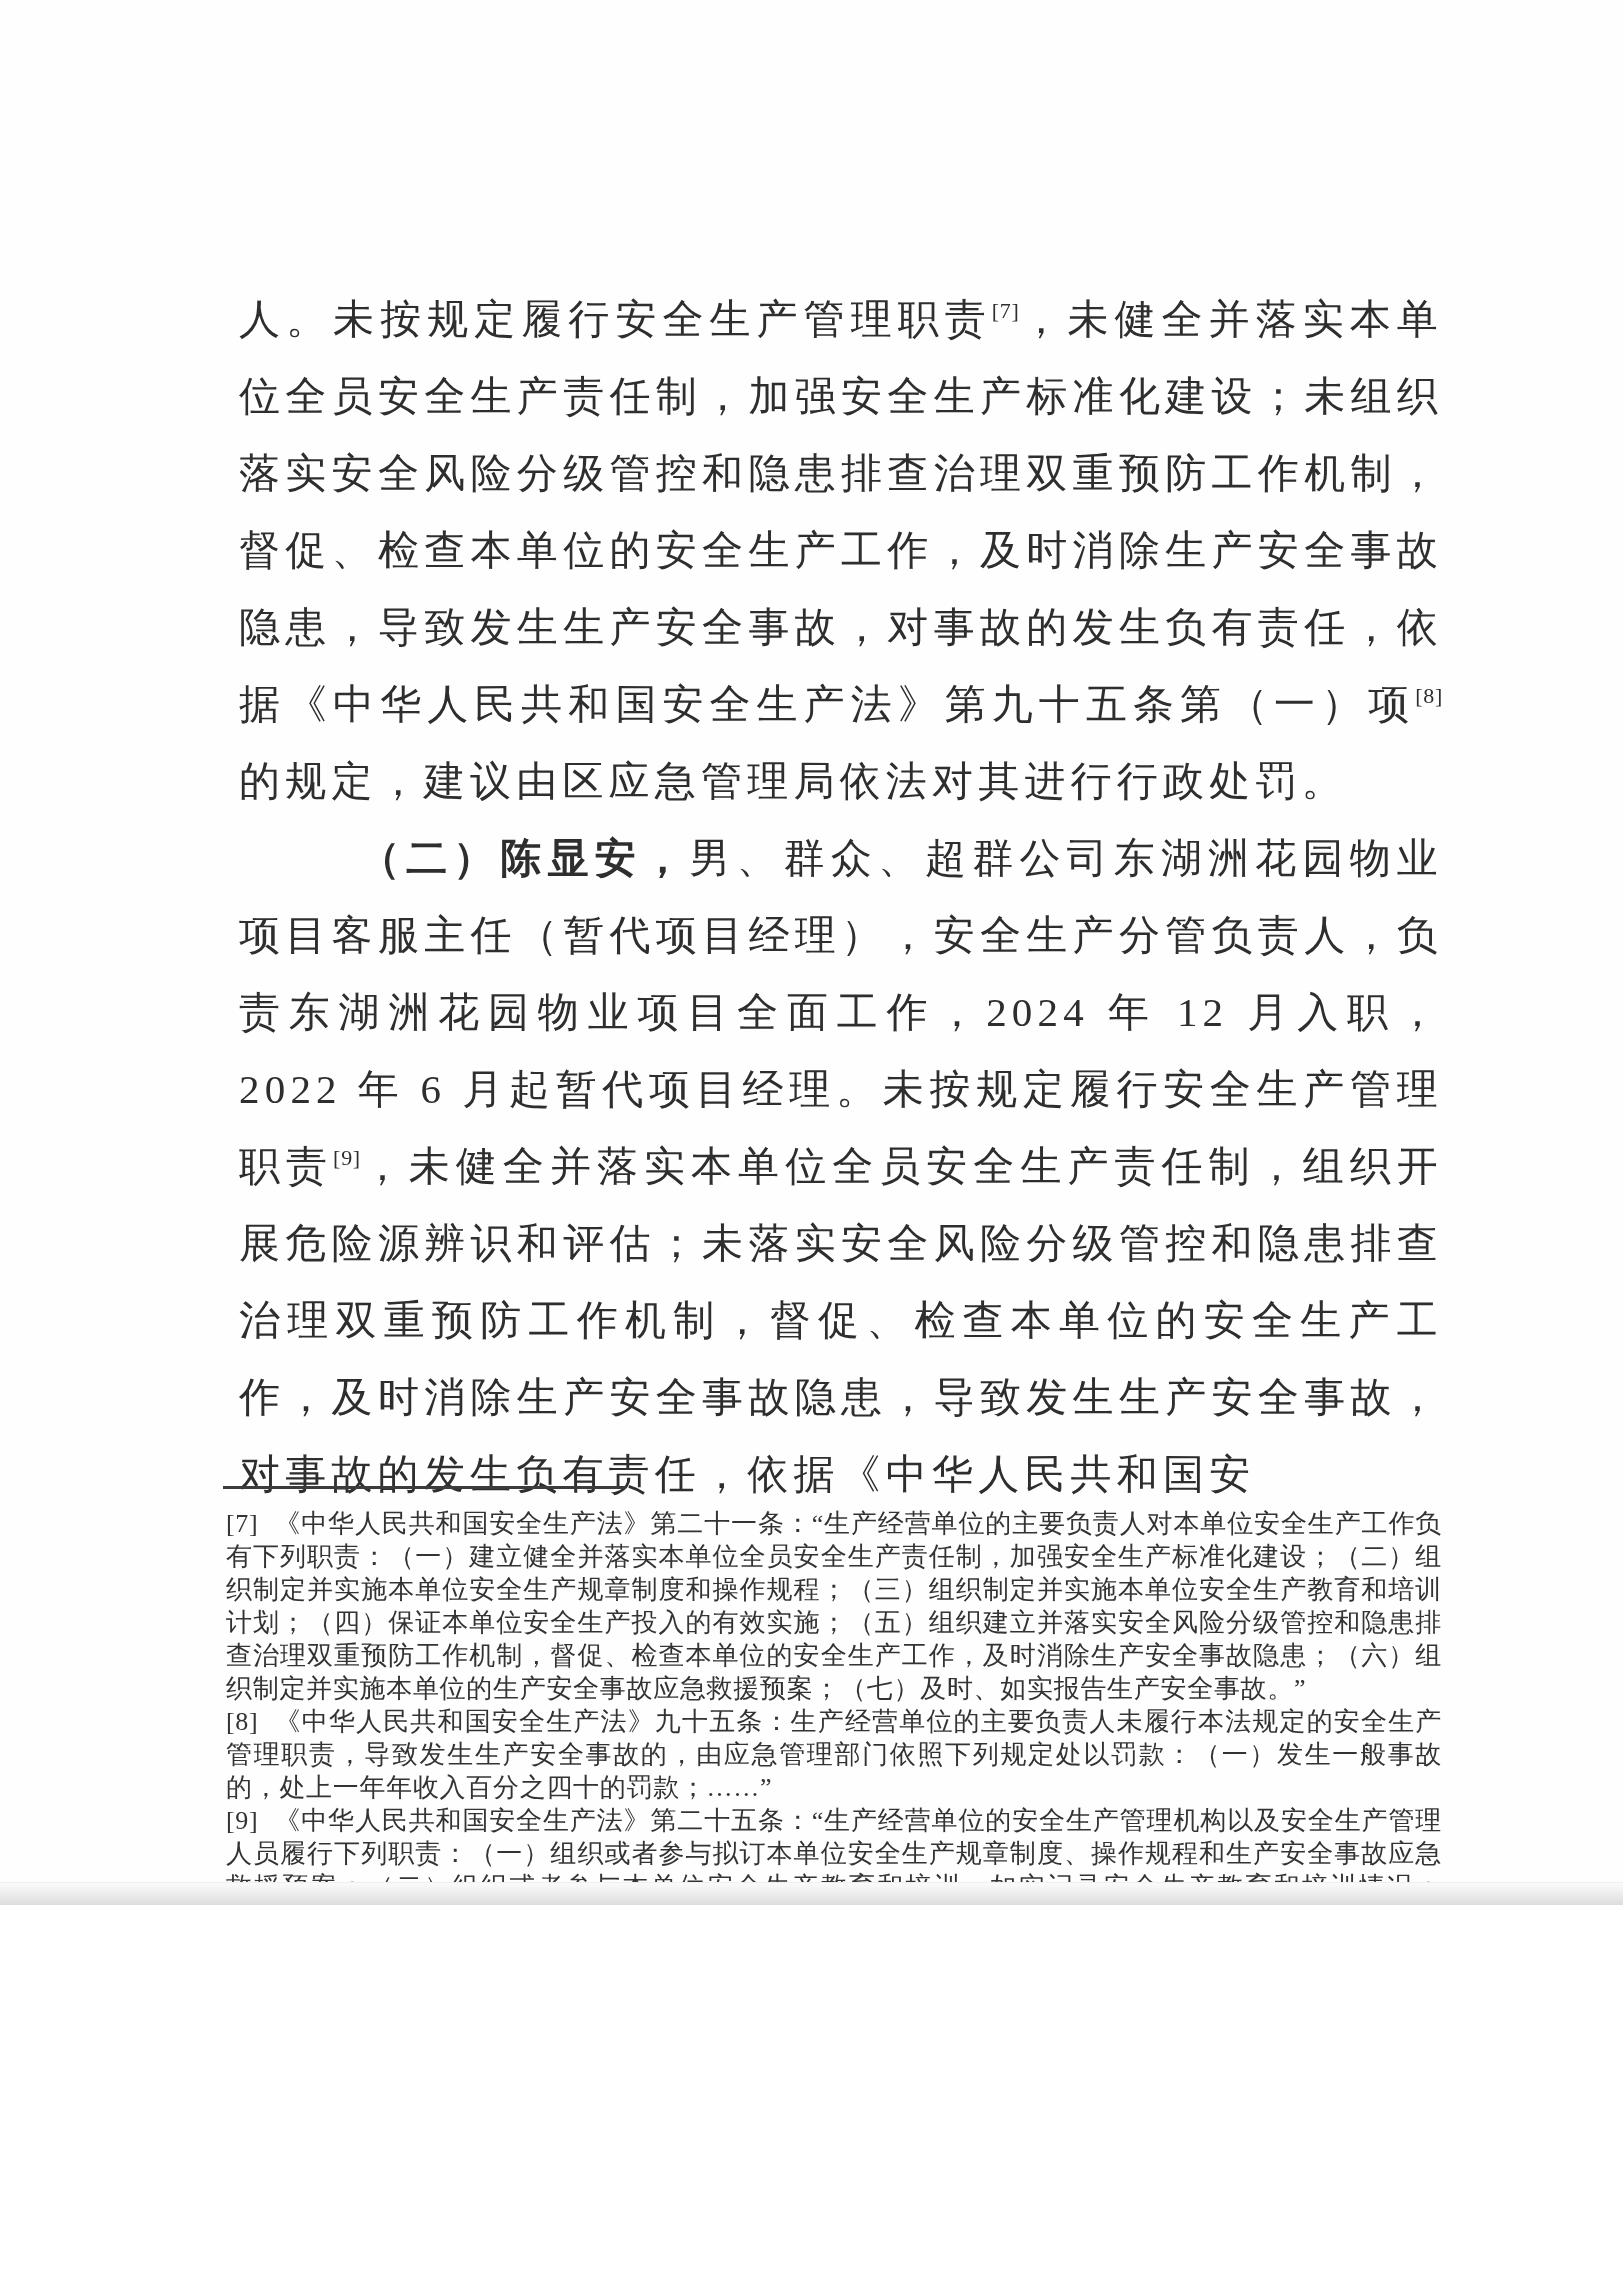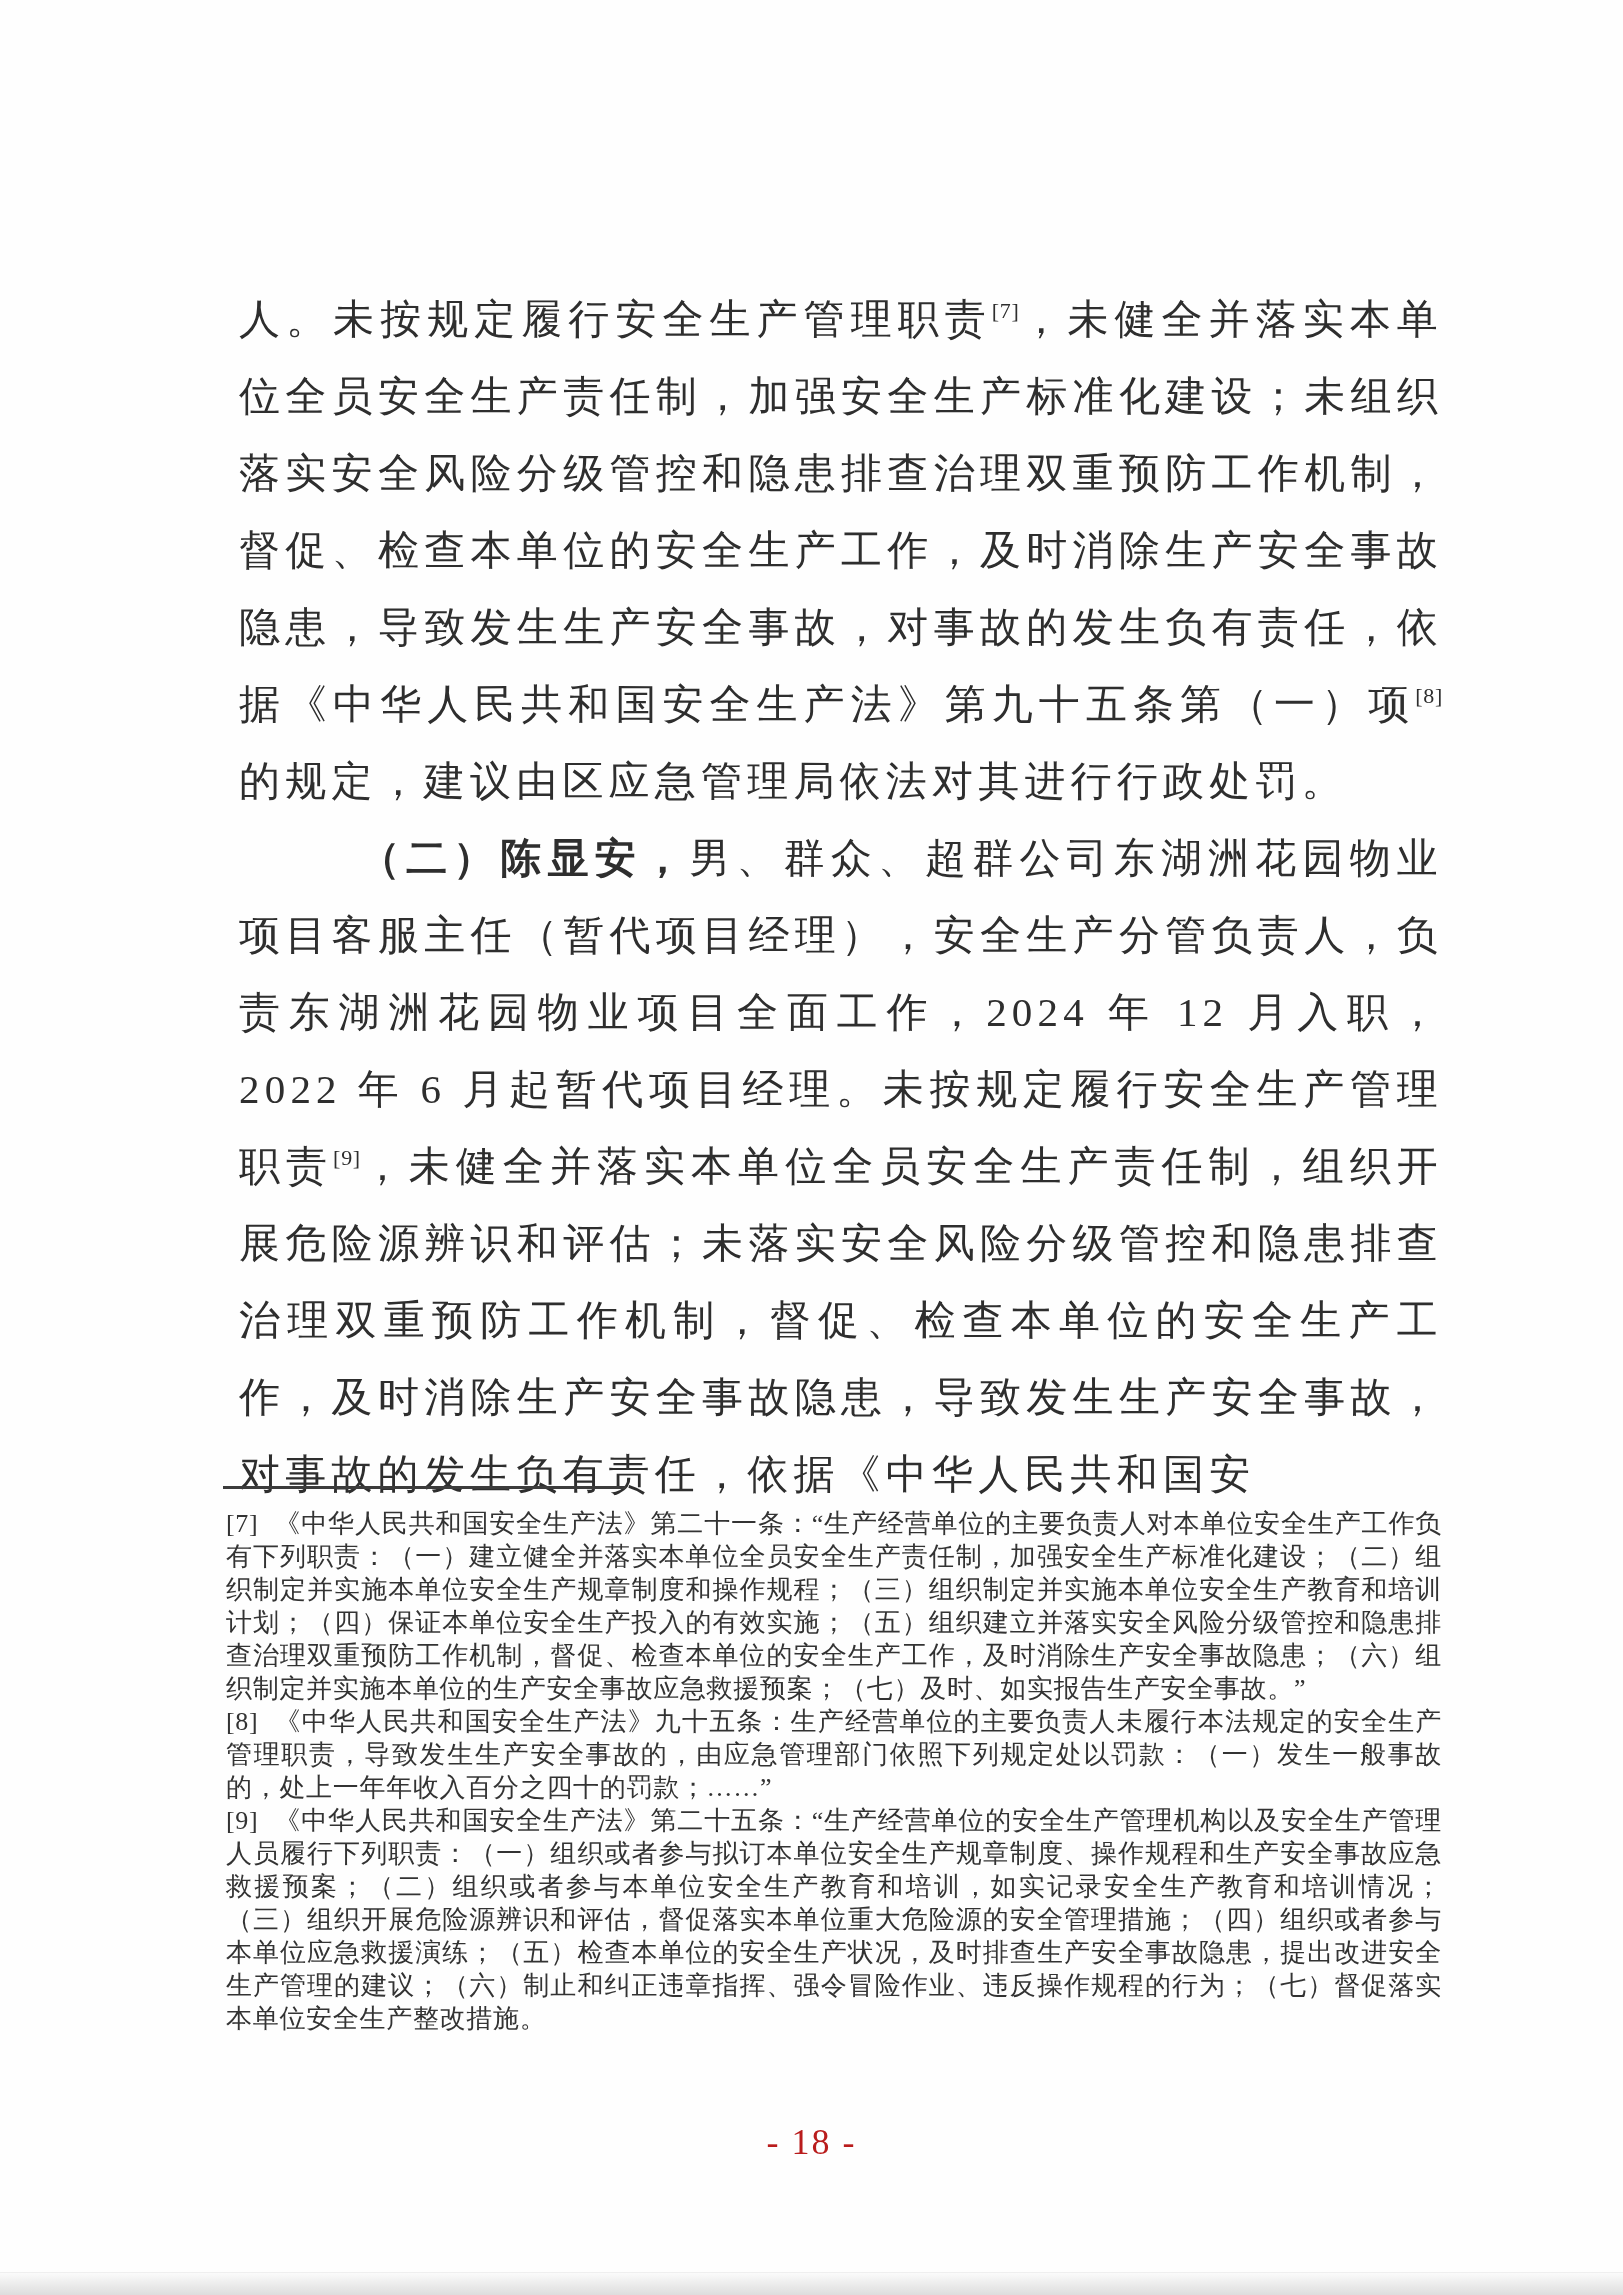--- a/index.html
+++ b/index.html
@@ -1,20 +1,20 @@
 <!DOCTYPE html>
 <html style="font-size:10.5px"><head>
 <meta charset="utf-8">
 <title>Document</title>
 <style>
   html, body { margin: 0; padding: 0; background: #ffffff; }
   .page {
     position: relative;
     width: 1623px;
-    height: 2295px;
+    height: 1905px;
     background: #fefefe;
     font-family: "Liberation Serif", serif;
     color: #2e2e2e;
     overflow: hidden;
   }
   .body-text {
     position: absolute;
     left: 239px;
     top: 281px;
     width: 1204px;

